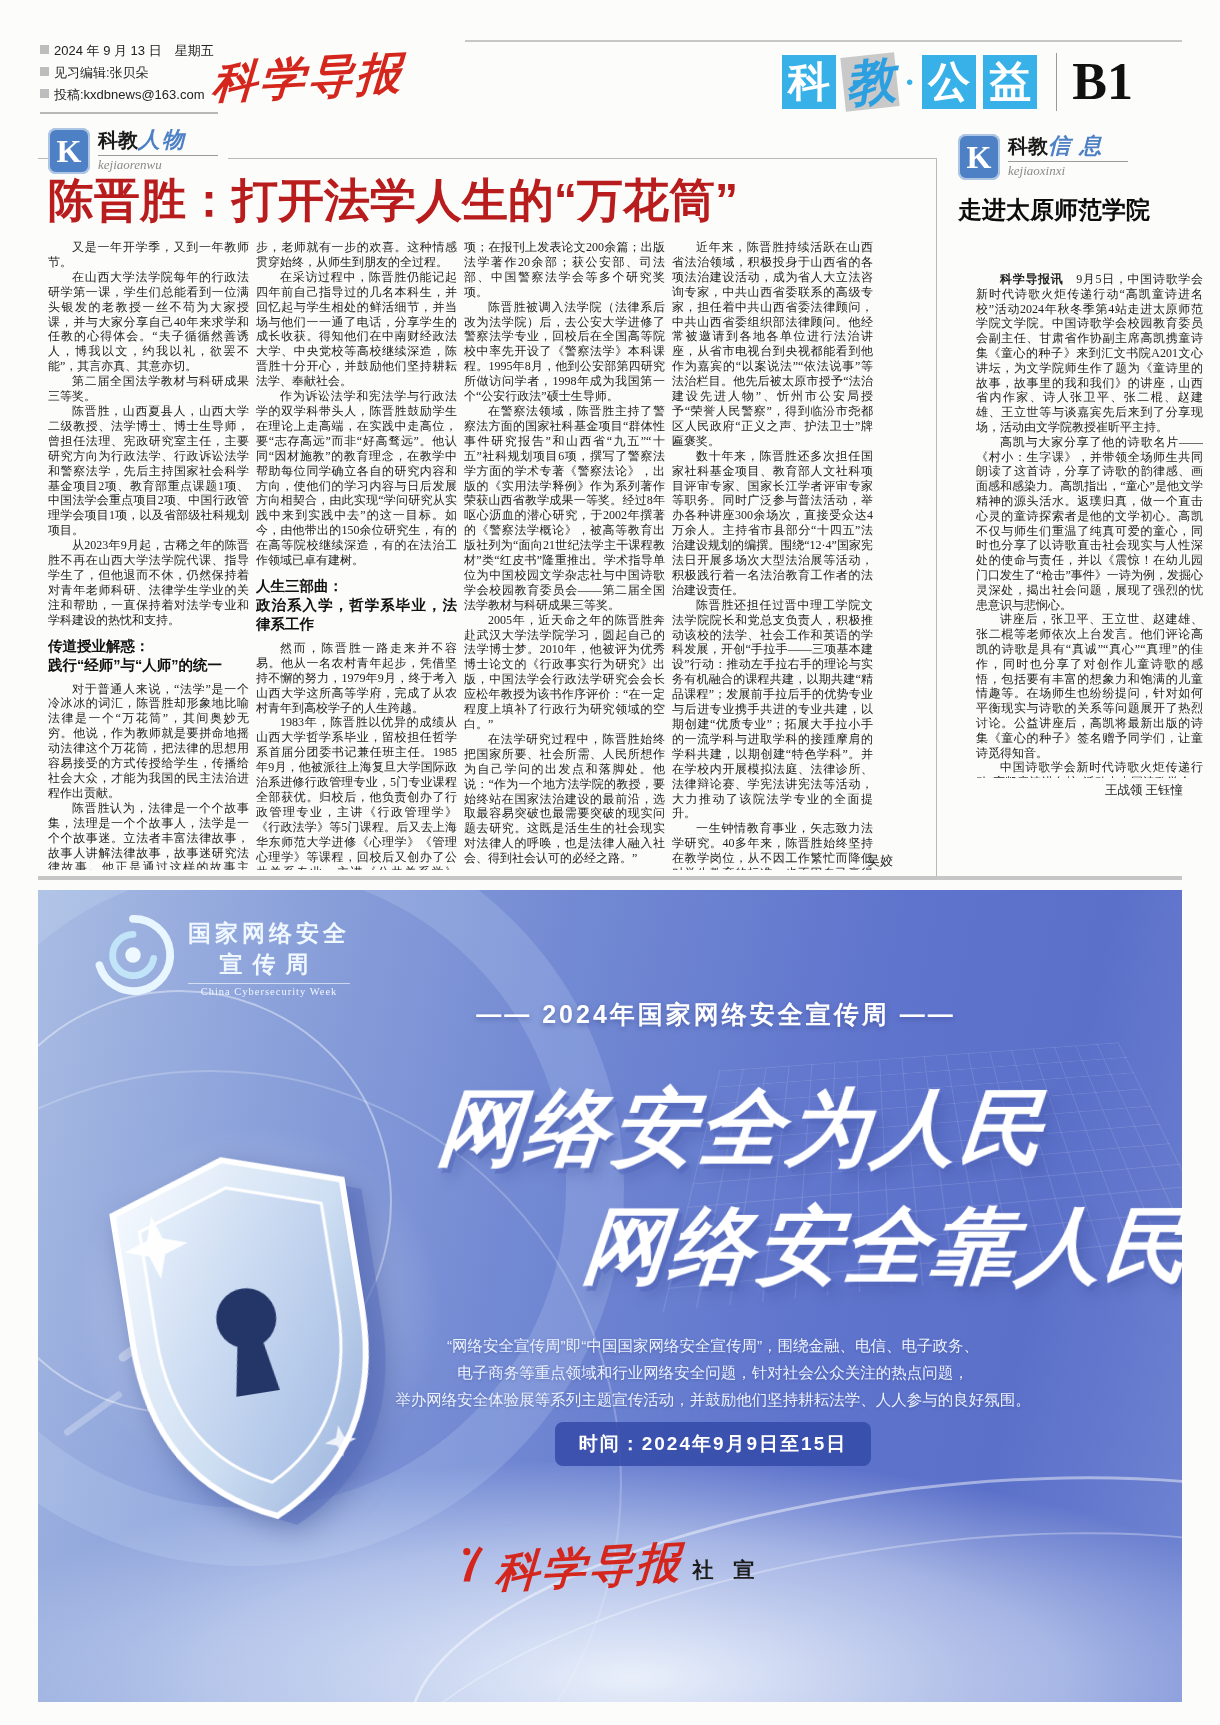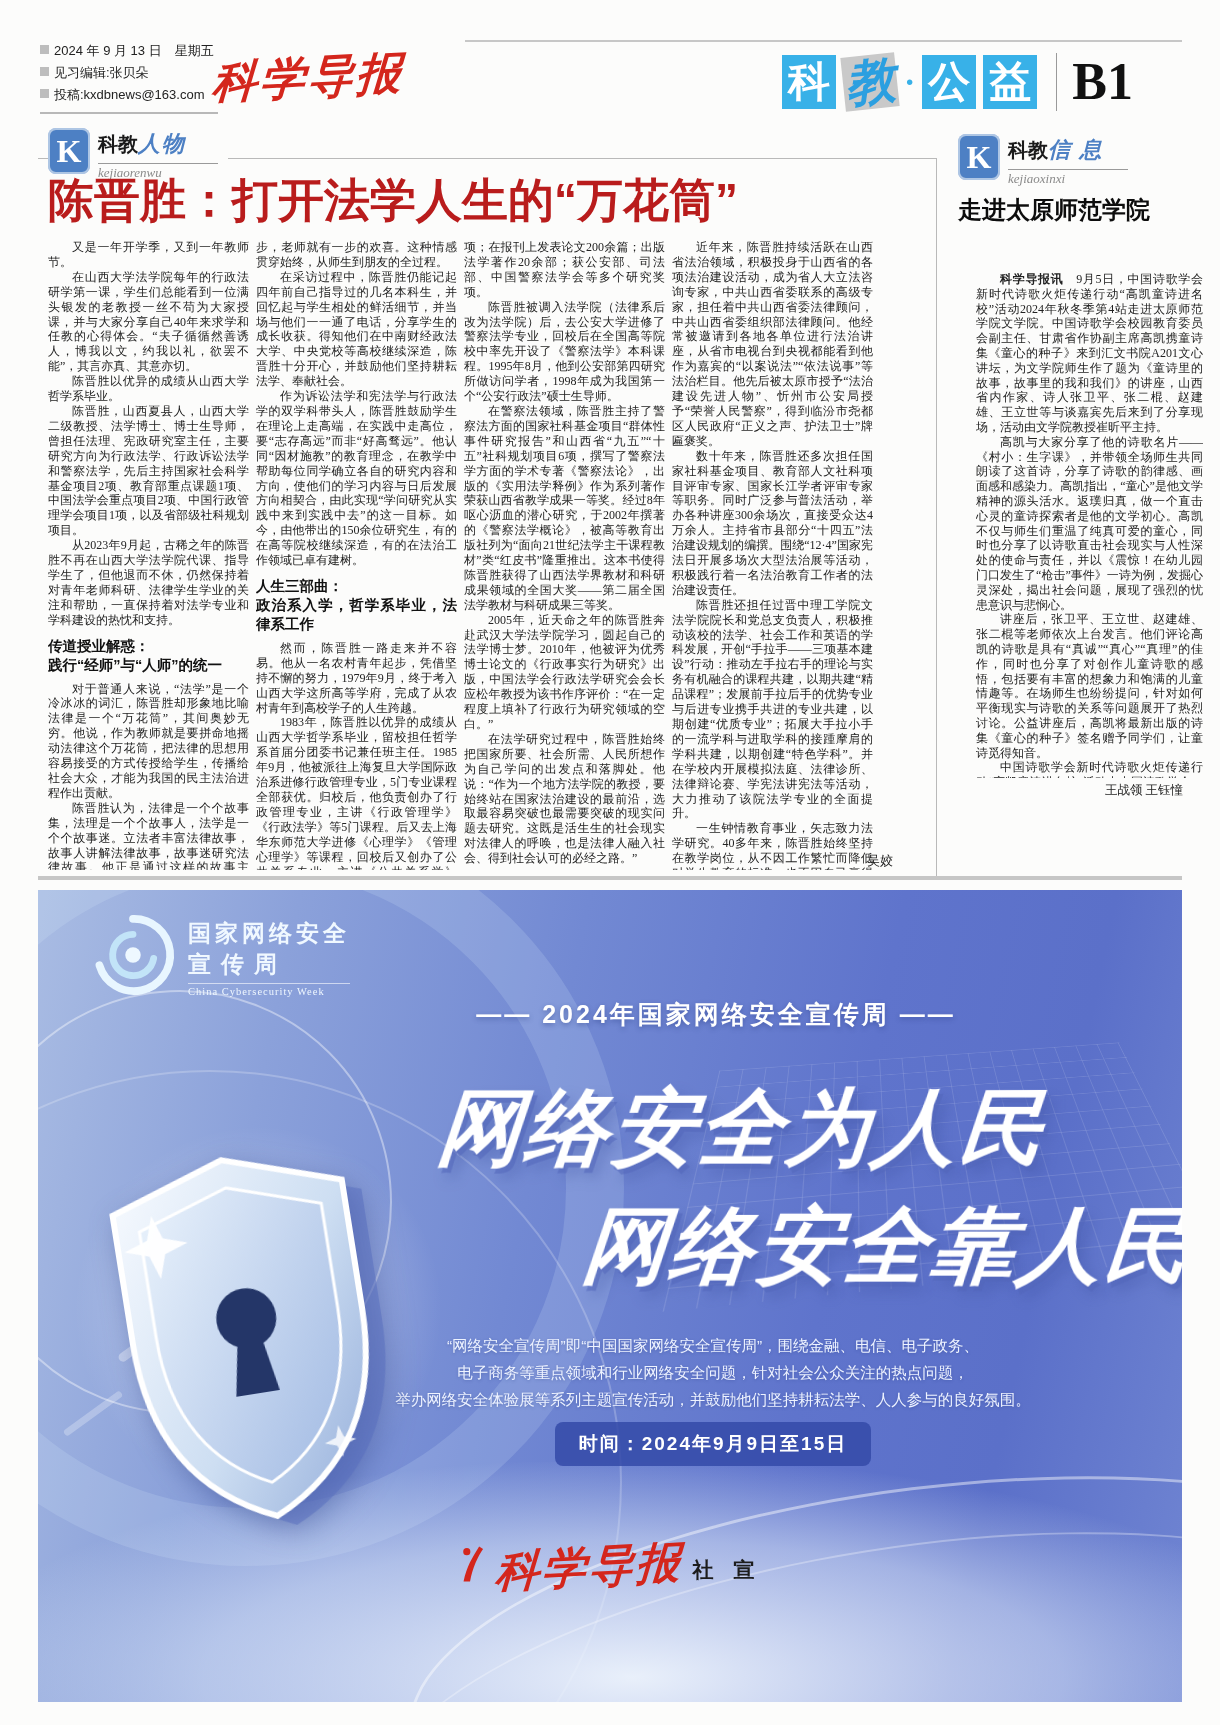--- a/index.html
+++ b/index.html
@@ -28,21 +28,21 @@
   
   .rule-h{position:absolute;left:38px;top:158px;width:898px;height:1px;background:#b9b9b9;}
   .rule-v{position:absolute;left:936px;top:158px;width:1px;height:718px;background:#b9b9b9;}
   .rule-bottom{position:absolute;left:38px;top:876px;width:1144px;height:4px;background:#c6c6c6;}
 
   
   .badge{position:absolute;display:flex;gap:8px;align-items:flex-start;background:#fcfcfb;padding-right:10px;}
   .badge-k{width:42px;height:46px;background:#4d80c4;border-radius:8px;color:#fff;
     display:flex;align-items:center;justify-content:center;font-size:32px;font-weight:bold;
     box-shadow:inset 0 0 0 2px rgba(255,255,255,.55);}
-  .badge-row1{font-size:20px;line-height:32px;white-space:nowrap;}
+  .badge-row1{font-size:20px;line-height:24px;white-space:nowrap;}
   .badge-black{font-family:"Liberation Sans",sans-serif;font-weight:bold;color:#1a1a1a;}
   .badge-blue{font-style:italic;font-weight:bold;color:#4d80c4;font-size:22px;letter-spacing:2px;}
   .badge-row2{border-top:1px solid #9a9a9a;margin-top:3px;padding-top:1px;
     font-style:italic;color:#8a8a8a;font-size:13px;min-width:120px;}
   .badge-people{left:48px;top:128px;}
   .badge-info{left:958px;top:134px;}
 
   
   .main-headline{position:absolute;left:48px;top:170px;margin:0;width:860px;
     font-family:"Liberation Sans",sans-serif;font-weight:900;font-size:46px;
@@ -84,21 +84,21 @@
   .streak{position:absolute;background:rgba(255,255,255,.38);border-radius:6px;transform:rotate(-36deg);}
   .st1{left:70px;top:430px;width:120px;height:9px;}
   .st2{left:20px;top:520px;width:70px;height:7px;opacity:.7;}
   .st3{left:150px;top:360px;width:40px;height:6px;opacity:.6;}
   .bottom-glow{position:absolute;left:-80px;bottom:-190px;width:1350px;height:430px;
     background:radial-gradient(ellipse at center,rgba(240,246,253,.95) 0%,rgba(222,233,249,.55) 45%,transparent 72%);}
   .shield-glow{position:absolute;left:20px;top:220px;width:400px;height:400px;
     background:radial-gradient(circle,rgba(255,255,255,.45),transparent 65%);}
 
   .cyber-logo{position:absolute;left:52px;top:22px;display:flex;align-items:center;gap:12px;color:#f0f8ff;}
-  .cyber-logo-text{text-align:left;}
+  .cyber-logo-text{text-align:center;}
   .cl-line1{font-family:"Liberation Sans",sans-serif;font-weight:bold;font-size:23px;letter-spacing:4px;}
   .cl-line2{font-family:"Liberation Sans",sans-serif;font-weight:bold;font-size:23px;letter-spacing:10px;}
   .cl-en{font-size:10.5px;letter-spacing:1px;border-top:1px solid rgba(255,255,255,.6);margin-top:3px;padding-top:2px;}
 
   .banner-header{position:absolute;left:206px;top:108px;width:944px;text-align:center;
     color:#fff;font-family:"Liberation Sans",sans-serif;font-weight:bold;font-size:25px;
     letter-spacing:3px;text-shadow:0 2px 5px rgba(40,60,130,.45);}
   .slogan{position:absolute;font-family:"Liberation Sans",sans-serif;font-weight:900;
     font-style:italic;color:#fff;font-size:84px;letter-spacing:3px;white-space:nowrap;
     text-shadow:4px 5px 0 rgba(82,102,186,.55),9px 10px 14px rgba(55,75,155,.35);
@@ -156,41 +156,41 @@
       <div class="badge-row2">kejiaorenwu</div>
     </div>
   </div>
 
   <h1 class="main-headline">陈晋胜：打开法学人生的“万花筒”</h1>
 
   <div class="main-cols">
     <div class="col">
       <p>又是一年开学季，又到一年教师节。</p>
       <p>在山西大学法学院每年的行政法研学第一课，学生们总能看到一位满头银发的老教授一丝不苟为大家授课，并与大家分享自己40年来求学和任教的心得体会。“夫子循循然善诱人，博我以文，约我以礼，欲罢不能”，其言亦真、其意亦切。</p>
-      <p>陈晋胜以优异的成绩从山西大学哲学系毕业。</p>
+      <p>第二届全国法学教材与科研成果三等奖。</p>
       <p>陈晋胜，山西夏县人，山西大学二级教授、法学博士、博士生导师，曾担任法理、宪政研究室主任，主要研究方向为行政法学、行政诉讼法学和警察法学，先后主持国家社会科学基金项目2项、教育部重点课题1项、中国法学会重点项目2项、中国行政管理学会项目1项，以及省部级社科规划项目。</p>
       <p>从2023年9月起，古稀之年的陈晋胜不再在山西大学法学院代课、指导学生了，但他退而不休，仍然保持着对青年老师科研、法律学生学业的关注和帮助，一直保持着对法学专业和学科建设的热忱和支持。</p>
       <h3><span>传道授业解惑：</span><br><span>践行“经师”与“人师”的统一</span></h3>
       <p>对于普通人来说，“法学”是一个冷冰冰的词汇，陈晋胜却形象地比喻法律是一个“万花筒”，其间奥妙无穷。他说，作为教师就是要拼命地摇动法律这个万花筒，把法律的思想用容易接受的方式传授给学生，传播给社会大众，才能为我国的民主法治进程作出贡献。</p>
       <p>陈晋胜认为，法律是一个个故事集，法理是一个个故事人，法学是一个个故事迷。立法者丰富法律故事，故事人讲解法律故事，故事迷研究法律故事。他正是通过这样的故事主体、故事客体和故事内容的通俗表达，不仅使一代代法律学子理解了理论与实务的共同与差异，而且明白了应该如何进行职业规划选择和法学理想追求。</p>
 
     </div>
     <div class="col">
       <p class="cont">步，老师就有一步的欢喜。这种情感贯穿始终，从师生到朋友的全过程。</p>
       <p>在采访过程中，陈晋胜仍能记起四年前自己指导过的几名本科生，并回忆起与学生相处的鲜活细节，并当场与他们一一通了电话，分享学生的成长收获。得知他们在中南财经政法大学、中央党校等高校继续深造，陈晋胜十分开心，并鼓励他们坚持耕耘法学、奉献社会。</p>
       <p>作为诉讼法学和宪法学与行政法学的双学科带头人，陈晋胜鼓励学生在理论上走高端，在实践中走高位，要“志存高远”而非“好高骛远”。他认同“因材施教”的教育理念，在教学中帮助每位同学确立各自的研究内容和方向，使他们的学习内容与日后发展方向相契合，由此实现“学问研究从实践中来到实践中去”的这一目标。如今，由他带出的150余位研究生，有的在高等院校继续深造，有的在法治工作领域已卓有建树。</p>
       <h3><span>人生三部曲：</span><br><span>政治系入学，哲学系毕业，法律系工作</span></h3>
       <p>然而，陈晋胜一路走来并不容易。他从一名农村青年起步，凭借坚持不懈的努力，1979年9月，终于考入山西大学这所高等学府，完成了从农村青年到高校学子的人生跨越。</p>
       <p>1983年，陈晋胜以优异的成绩从山西大学哲学系毕业，留校担任哲学系首届分团委书记兼任班主任。1985年9月，他被派往上海复旦大学国际政治系进修行政管理专业，5门专业课程全部获优。归校后，他负责创办了行政管理专业，主讲《行政管理学》《行政法学》等5门课程。后又去上海华东师范大学进修《心理学》《管理心理学》等课程，回校后又创办了公共关系专业，主讲《公共关系学》《管理心理学》等3门课程。</p>
 
     </div>
     <div class="col">
       <p class="cont">项；在报刊上发表论文200余篇；出版法学著作20余部；获公安部、司法部、中国警察法学会等多个研究奖项。</p>
       <p>陈晋胜被调入法学院（法律系后改为法学院）后，去公安大学进修了警察法学专业，回校后在全国高等院校中率先开设了《警察法学》本科课程。1995年8月，他到公安部第四研究所做访问学者，1998年成为我国第一个“公安行政法”硕士生导师。</p>
-      <p>在警察法领域，陈晋胜主持了警察法方面的国家社科基金项目“群体性事件研究报告”和山西省“九五”“十五”社科规划项目6项，撰写了警察法学方面的学术专著《警察法论》，出版的《实用法学释例》作为系列著作荣获山西省教学成果一等奖。经过8年呕心沥血的潜心研究，于2002年撰著的《警察法学概论》，被高等教育出版社列为“面向21世纪法学主干课程教材”类“红皮书”隆重推出。这本书使得陈晋胜获得了山西法学界教材和科研成果领域的全国大奖——第二届全国法学教材与科研成果三等奖。</p>
+      <p>在警察法领域，陈晋胜主持了警察法方面的国家社科基金项目“群体性事件研究报告”和山西省“九五”“十五”社科规划项目6项，撰写了警察法学方面的学术专著《警察法论》，出版的《实用法学释例》作为系列著作荣获山西省教学成果一等奖。经过8年呕心沥血的潜心研究，于2002年撰著的《警察法学概论》，被高等教育出版社列为“面向21世纪法学主干课程教材”类“红皮书”隆重推出。学术指导单位为中国校园文学杂志社与中国诗歌学会校园教育委员会——第二届全国法学教材与科研成果三等奖。</p>
       <p>2005年，近天命之年的陈晋胜奔赴武汉大学法学院学习，圆起自己的法学博士梦。2010年，他被评为优秀博士论文的《行政事实行为研究》出版，中国法学会行政法学研究会会长应松年教授为该书作序评价：“在一定程度上填补了行政行为研究领域的空白。”</p>
       <p>在法学研究过程中，陈晋胜始终把国家所要、社会所需、人民所想作为自己学问的出发点和落脚处。他说：“作为一个地方法学院的教授，要始终站在国家法治建设的最前沿，选取最容易突破也最需要突破的现实问题去研究。这既是活生生的社会现实对法律人的呼唤，也是法律人融入社会、得到社会认可的必经之路。”</p>
 
     </div>
     <div class="col">
       <p>近年来，陈晋胜持续活跃在山西省法治领域，积极投身于山西省的各项法治建设活动，成为省人大立法咨询专家，中共山西省委联系的高级专家，担任着中共山西省委法律顾问，中共山西省委组织部法律顾问。他经常被邀请到各地各单位进行法治讲座，从省市电视台到央视都能看到他作为嘉宾的“以案说法”“依法说事”等法治栏目。他先后被太原市授予“法治建设先进人物”、忻州市公安局授予“荣誉人民警察”，得到临汾市尧都区人民政府“正义之声、护法卫士”牌匾褒奖。</p>
       <p>数十年来，陈晋胜还多次担任国家社科基金项目、教育部人文社科项目评审专家、国家长江学者评审专家等职务。同时广泛参与普法活动，举办各种讲座300余场次，直接受众达4万余人。主持省市县部分“十四五”法治建设规划的编撰。围绕“12·4”国家宪法日开展多场次大型法治展等活动，积极践行着一名法治教育工作者的法治建设责任。</p>
       <p>陈晋胜还担任过晋中理工学院文法学院院长和党总支负责人，积极推动该校的法学、社会工作和英语的学科发展，开创“手拉手——三项基本建设”行动：推动左手拉右手的理论与实务有机融合的课程共建，以期共建“精品课程”；发展前手拉后手的优势专业与后进专业携手共进的专业共建，以期创建“优质专业”；拓展大手拉小手的一流学科与进取学科的接踵摩肩的学科共建，以期创建“特色学科”。并在学校内开展模拟法庭、法律诊所、法律辩论赛、学宪法讲宪法等活动，大力推动了该院法学专业的全面提升。</p>
       <p>一生钟情教育事业，矢志致力法学研究。40多年来，陈晋胜始终坚持在教学岗位，从不因工作繁忙而降低对学生教育的标准，也不因自己赢得声誉而忽视对学生的关心。他是持续数十年的坚守，是年复一年奉献于教育事业的巨大热忱，是在这看似相同的每一天中无悔追寻教育的真谛……</p>
 

